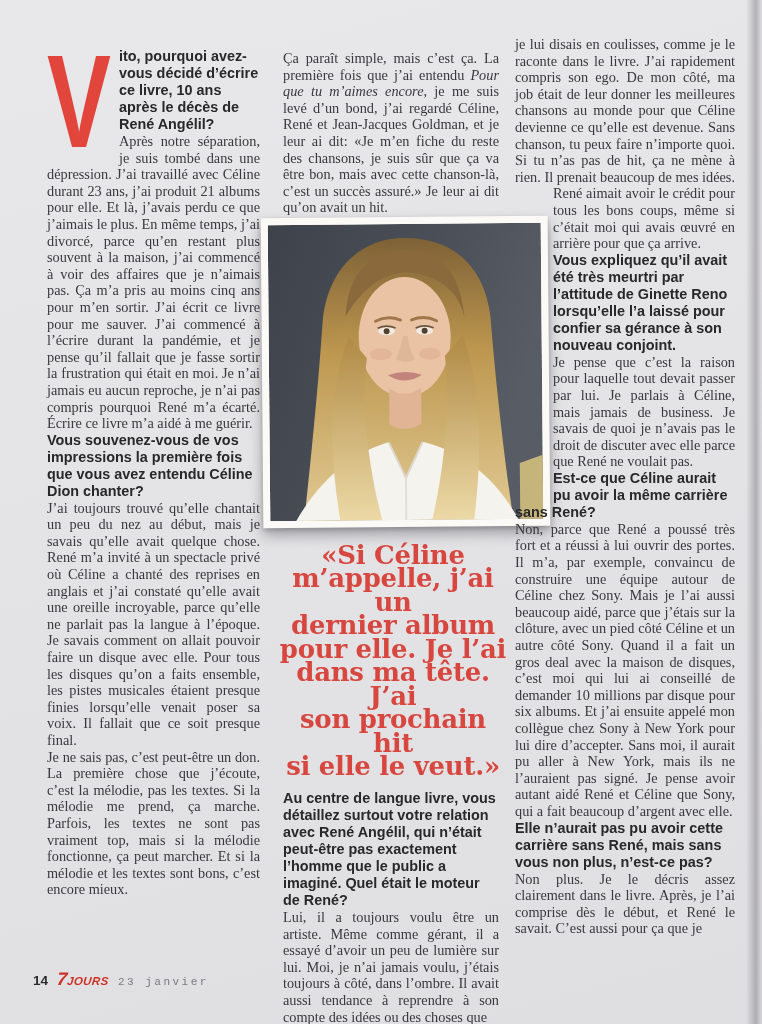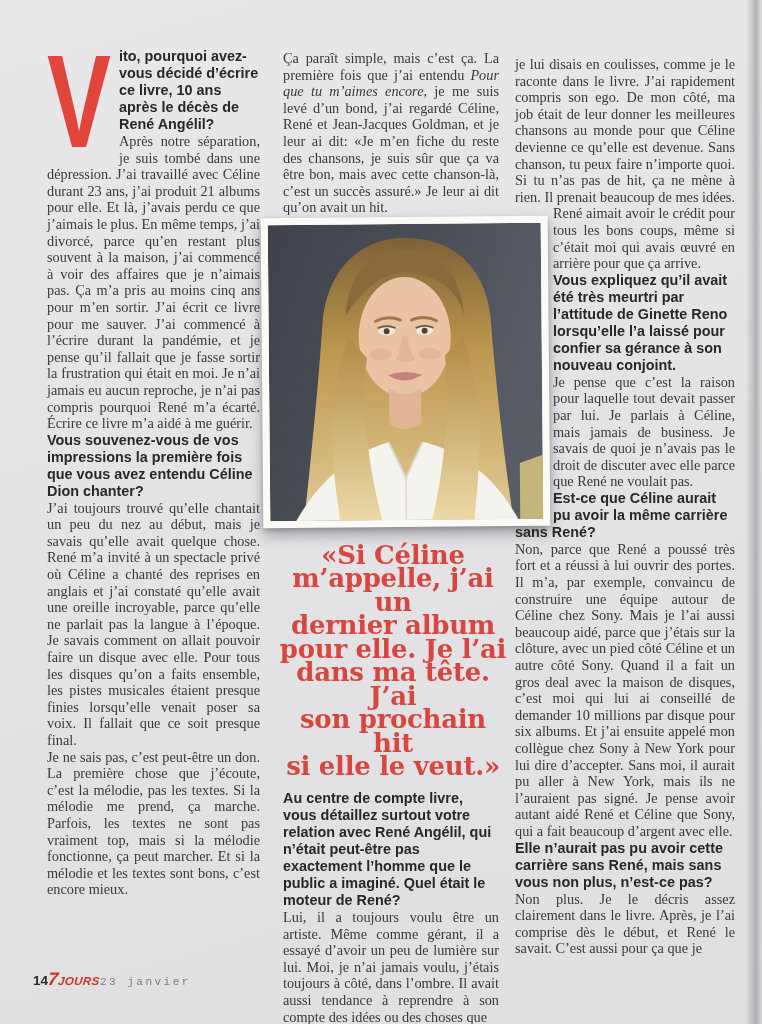--- a/index.html
+++ b/index.html
@@ -11,21 +11,21 @@
     background:linear-gradient(165deg,#e8e7e9 0%,#e4e3e5 42%,#dfdee1 100%);
   }
   .edge-shadow {
     position:absolute; top:0; right:0; width:16px; height:1024px;
     background:linear-gradient(to right, rgba(100,98,105,0) 0%, rgba(95,93,100,.38) 62%, rgba(130,128,135,.28) 82%, rgba(190,188,194,.15) 100%);
   }
 
   .col { position:absolute; top:48px; }
   .col1 { left:47px;  width:213px; }
   .col2 { left:283px; width:216px; top:50px; }
-  .col3 { left:515px; width:220px; top:56px; }
+  .col3 { left:515px; width:220px; top:36px; }
 
   .body {
     font:14.3px/16.6px "Liberation Serif", serif;
     color:#39383c; text-align:justify; hyphens:auto;
   }
   .q {
     font-family:"Liberation Sans", sans-serif; font-weight:bold;
     font-size:14.4px; line-height:17px; color:#28282a; text-align:left;
   }
 
@@ -46,21 +46,21 @@
     font-family:"DejaVu Serif", serif; font-weight:bold;
     font-size:26px; line-height:23.5px; letter-spacing:-0.3px;
     color:#d8473f;
   }
   .q4 { margin-top:11px; }
 
   .intrude { float:left; width:38px; height:318px; }
 
   .footer {
     position:absolute; left:33px; top:969px;
-    display:flex; align-items:baseline; 
+    display:flex; align-items:baseline; gap:9px;
   }
   .pagenum { font-family:"Liberation Sans", sans-serif; font-weight:bold; font-size:13.5px; color:#2b2b2d; }
   .logo { font-family:"Liberation Sans", sans-serif; font-weight:bold; font-style:italic; color:#cc3526; transform:skewX(-6deg); letter-spacing:.2px; white-space:nowrap; }
   .logo .seven { font-size:18px; }
   .logo .jours { font-size:11.5px; letter-spacing:.4px; }
   .date { font-family:"Liberation Mono", monospace; font-size:11px; color:#7b7a7e; letter-spacing:2.5px; }
 </style>
 </head>
 <body>
 
@@ -141,21 +141,21 @@
       </div>
     </div>
 
     <div class="quote">«Si Céline
 m’appelle, j’ai un
 dernier album
 pour elle. Je l’ai
 dans ma tête. J’ai
 son prochain hit
 si elle le veut.»</div>
-    <p class="q q4">Au centre de compte livre, vous détaillez surtout votre relation avec René Angélil, qui n’était peut-être pas exactement l’homme que le public a imaginé. Quel était le moteur de René?</p>
+    <p class="q q4">Au centre de langue livre, vous détaillez surtout votre relation avec René Angélil, qui n’était peut-être pas exactement l’homme que le public a imaginé. Quel était le moteur de René?</p>
     <p class="body">Lui, il a toujours voulu être un artiste. Même comme gérant, il a essayé d’avoir un peu de lumière sur lui. Moi, je n’ai jamais voulu, j’étais toujours à côté, dans l’ombre. Il avait aussi tendance à reprendre à son compte des idées ou des choses que</p>
   </div>
 
   <div class="col col3">
     <p class="body"><span>je lui disais en coulisses, comme je le raconte dans le livre. J’ai rapidement compris son ego. De mon côté, ma job était de leur donner les meilleures chansons au monde pour que Céline devienne ce qu’elle est devenue. Sans chanson, tu peux faire n’importe quoi. Si tu n’as pas de hit, ça ne mène à rien. Il prenait beaucoup de mes idées. René aimait avoir le crédit </span><span class="intrude"></span><span>pour tous les bons coups, même si c’était moi qui avais œuvré en arrière pour que ça arrive.</span></p>
     <p class="q">Vous expliquez qu’il avait été très meurtri par l’attitude de Ginette Reno lorsqu’elle l’a laissé pour confier sa gérance à son nouveau conjoint.</p>
     <p class="body">Je pense que c’est la raison pour laquelle tout devait passer par lui. Je parlais à Céline, mais jamais de business. Je savais de quoi je n’avais pas le droit de discuter avec elle parce que René ne voulait pas.</p>
     <p class="q">Est-ce que Céline aurait pu avoir la même carrière sans René?</p>
     <p class="body">Non, parce que René a poussé très fort et a réussi à lui ouvrir des portes. Il m’a, par exemple, convaincu de construire une équipe autour de Céline chez Sony. Mais je l’ai aussi beaucoup aidé, parce que j’étais sur la clôture, avec un pied côté Céline et un autre côté Sony. Quand il a fait un gros deal avec la maison de disques, c’est moi qui lui ai conseillé de demander 10 millions par disque pour six albums. Et j’ai ensuite appelé mon collègue chez Sony à New York pour lui dire d’accepter. Sans moi, il aurait pu aller à New York, mais ils ne l’auraient pas signé. Je pense avoir autant aidé René et Céline que Sony, qui a fait beaucoup d’argent avec elle.</p>
     <p class="q">Elle n’aurait pas pu avoir cette carrière sans René, mais sans vous non plus, n’est-ce pas?</p>

